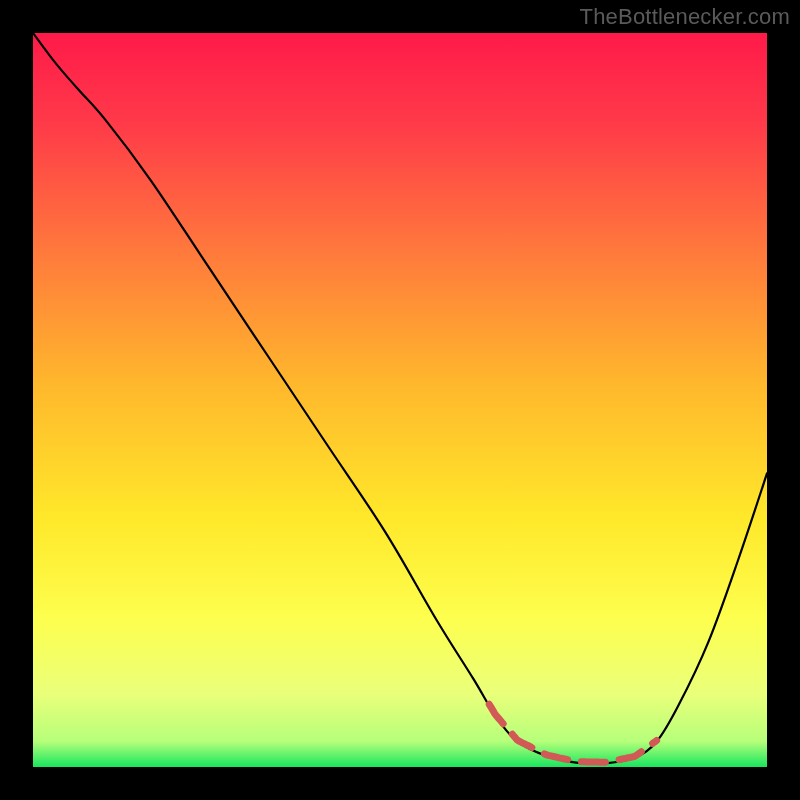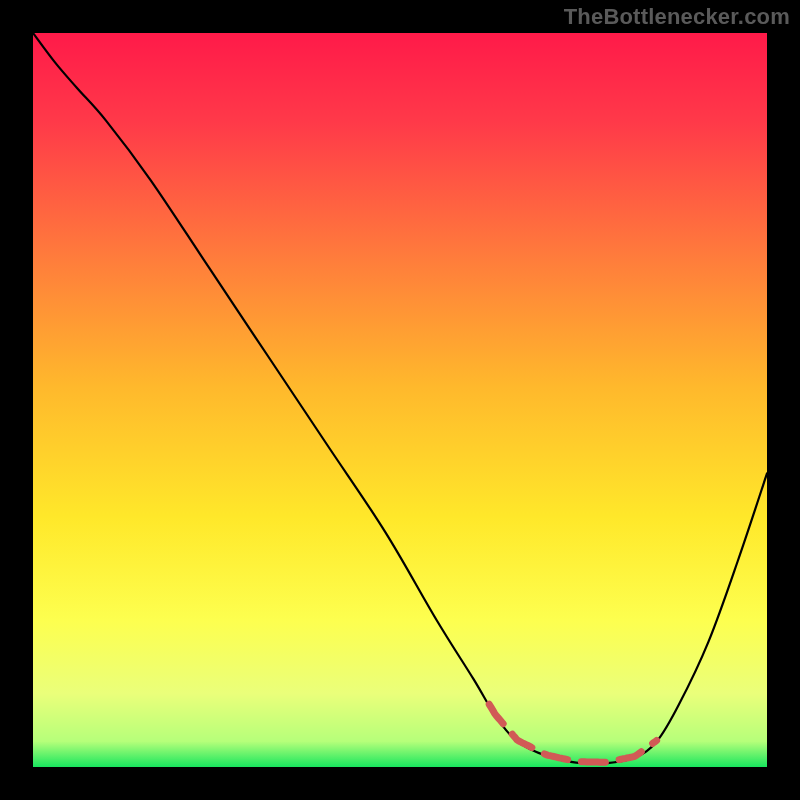--- a/index.html
+++ b/index.html
@@ -16,21 +16,21 @@
     height: 800px;
     background: #000;
     position: relative;
   }
   .watermark {
     position: absolute;
     top: 4px;
     right: 10px;
     color: #5a5a5a;
     font-size: 22px;
-    font-weight: 700;
+    font-weight: 400;
     letter-spacing: 0.2px;
   }
   .plot {
     position: absolute;
     left: 33px;
     top: 33px;
     width: 734px;
     height: 734px;
   }
   .plot svg {

